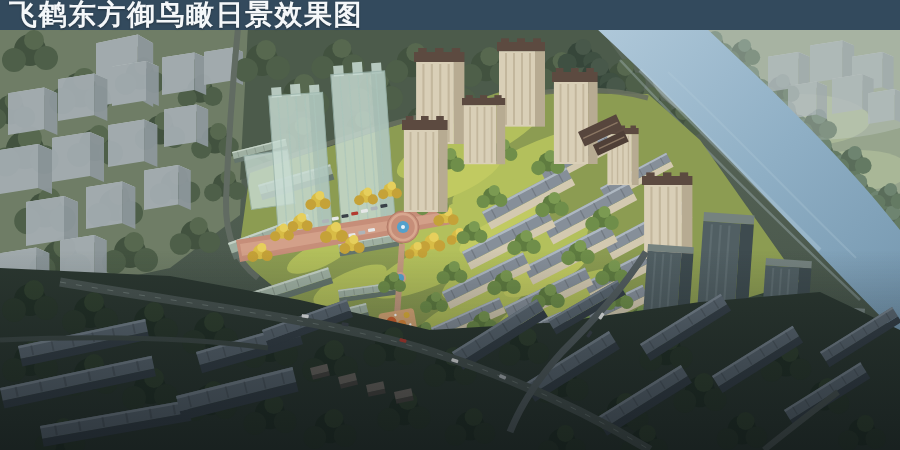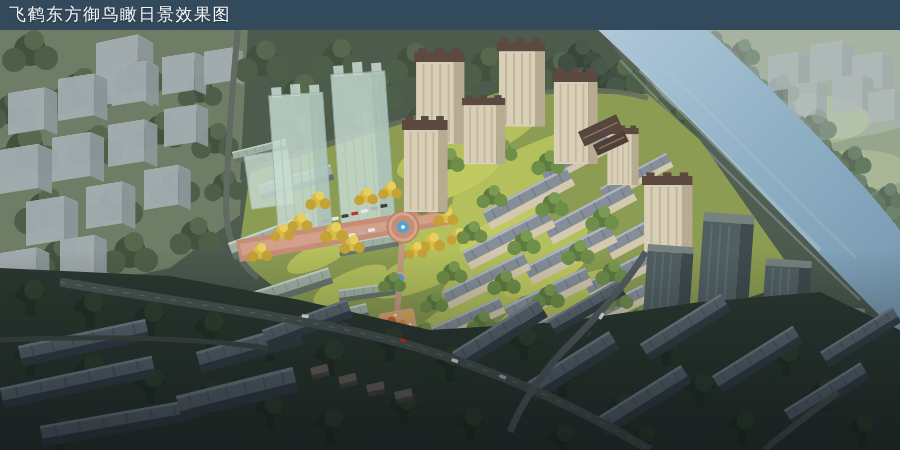--- a/index.html
+++ b/index.html
@@ -1,21 +1,21 @@
 <!DOCTYPE html>
 <html style="--titlebar_bg: #334A5D; --title_text: #F4F7F9; --river_water: #93B1C7; --forest_dark: #46564A; --site_lawn: #8C9C52; --tree_yellow: #D8BC46; --building_tan: #D9CFB7; --roof_brown: #5C4A40; --glass_ghost: #C9DCD4; --massing_gray: #A6AFB4; --plaza_paving: #C68E79; --shadow_zone: #2B3730;"><head>
 <meta charset="utf-8">
 <style>
   html,body{margin:0;padding:0;background:#222;}
   .stage{position:relative;width:900px;height:450px;overflow:hidden;font-family:"Liberation Sans","DejaVu Sans",sans-serif;}
   .scene{position:absolute;left:0;top:0;width:900px;height:450px;display:block;}
   .titlebar{position:absolute;left:0;top:0;width:900px;height:30px;
     background:var(--titlebar_bg,#334A5D);display:flex;align-items:center;
     color:var(--title_text,#F4F7F9);}
-  .titlebar .title{font-size:17px;font-weight:normal;letter-spacing:1.5px;padding-left:9px;line-height:30px;
+  .titlebar .title{font-size:28px;font-weight:bold;letter-spacing:1.5px;padding-left:9px;line-height:30px;
     text-shadow:0 1px 2px rgba(0,0,0,.35);}
   .lawn{fill:var(--site_lawn,#8C9C52);}
   .glass{fill:var(--glass_ghost,#C9DCD4);}
   .plazafill{fill:var(--plaza_paving,#C68E79);}
 </style>
 </head>
 <body>
 
 <div class="stage">
 

